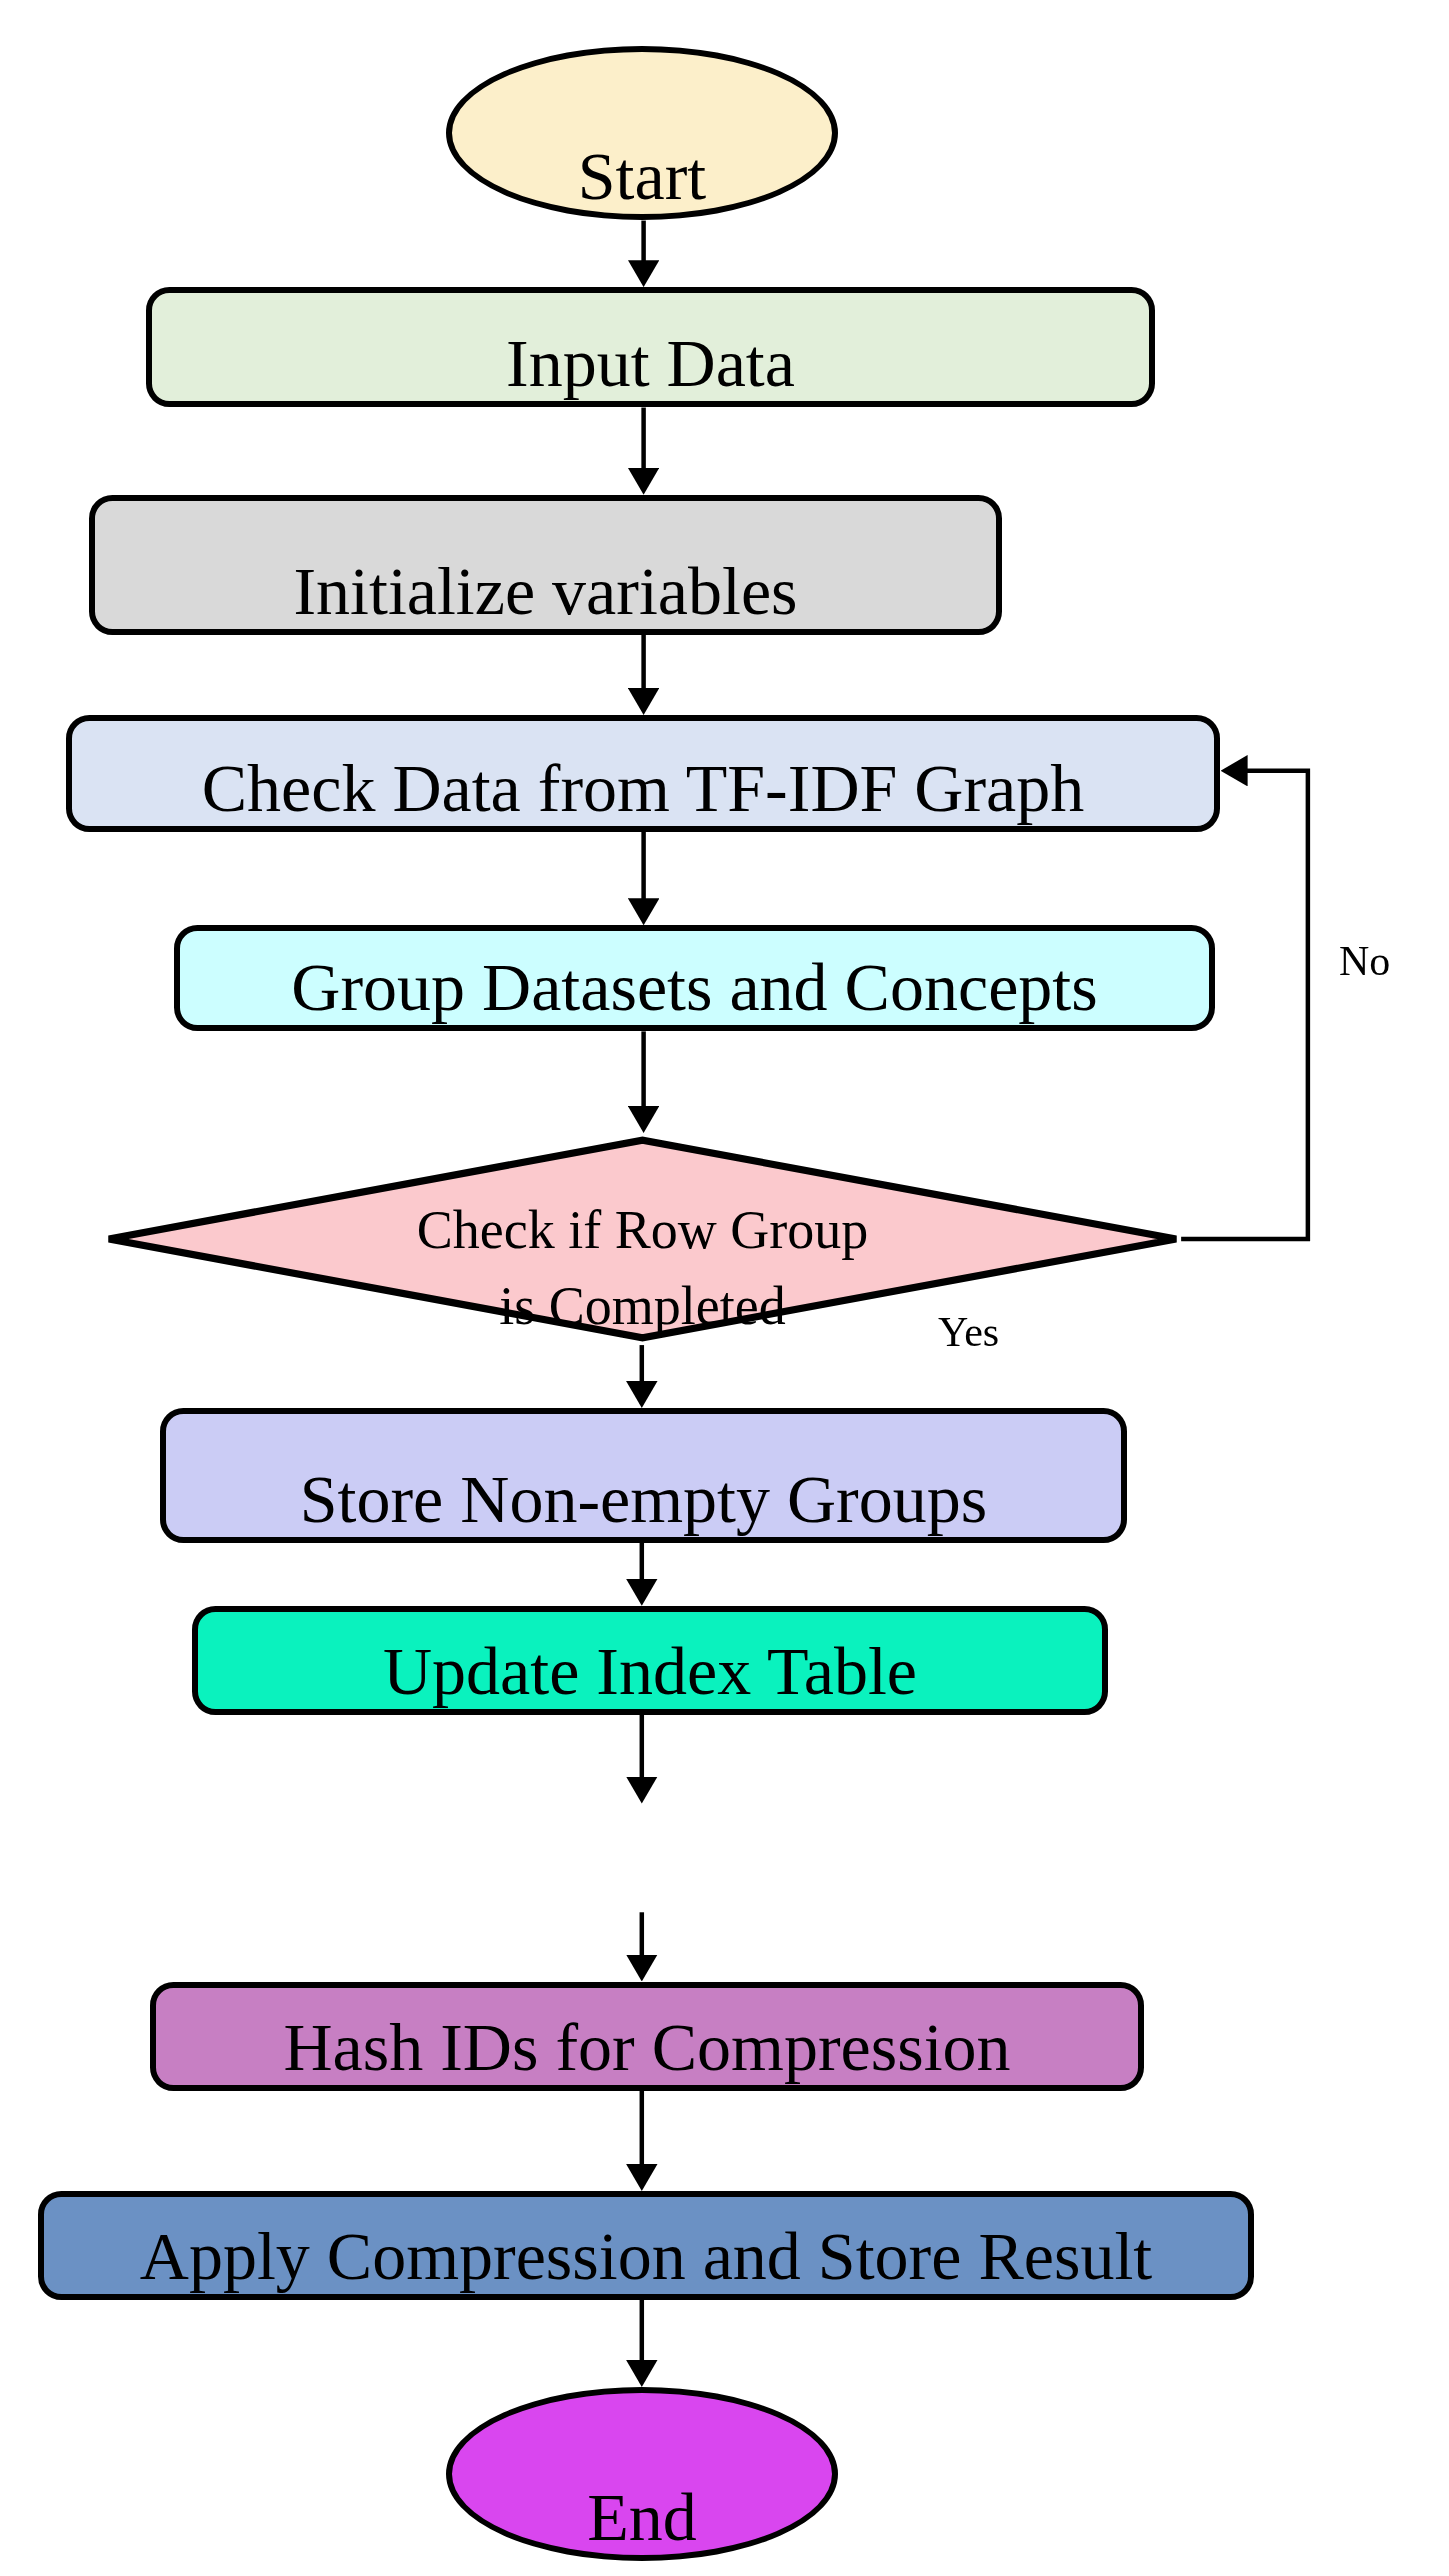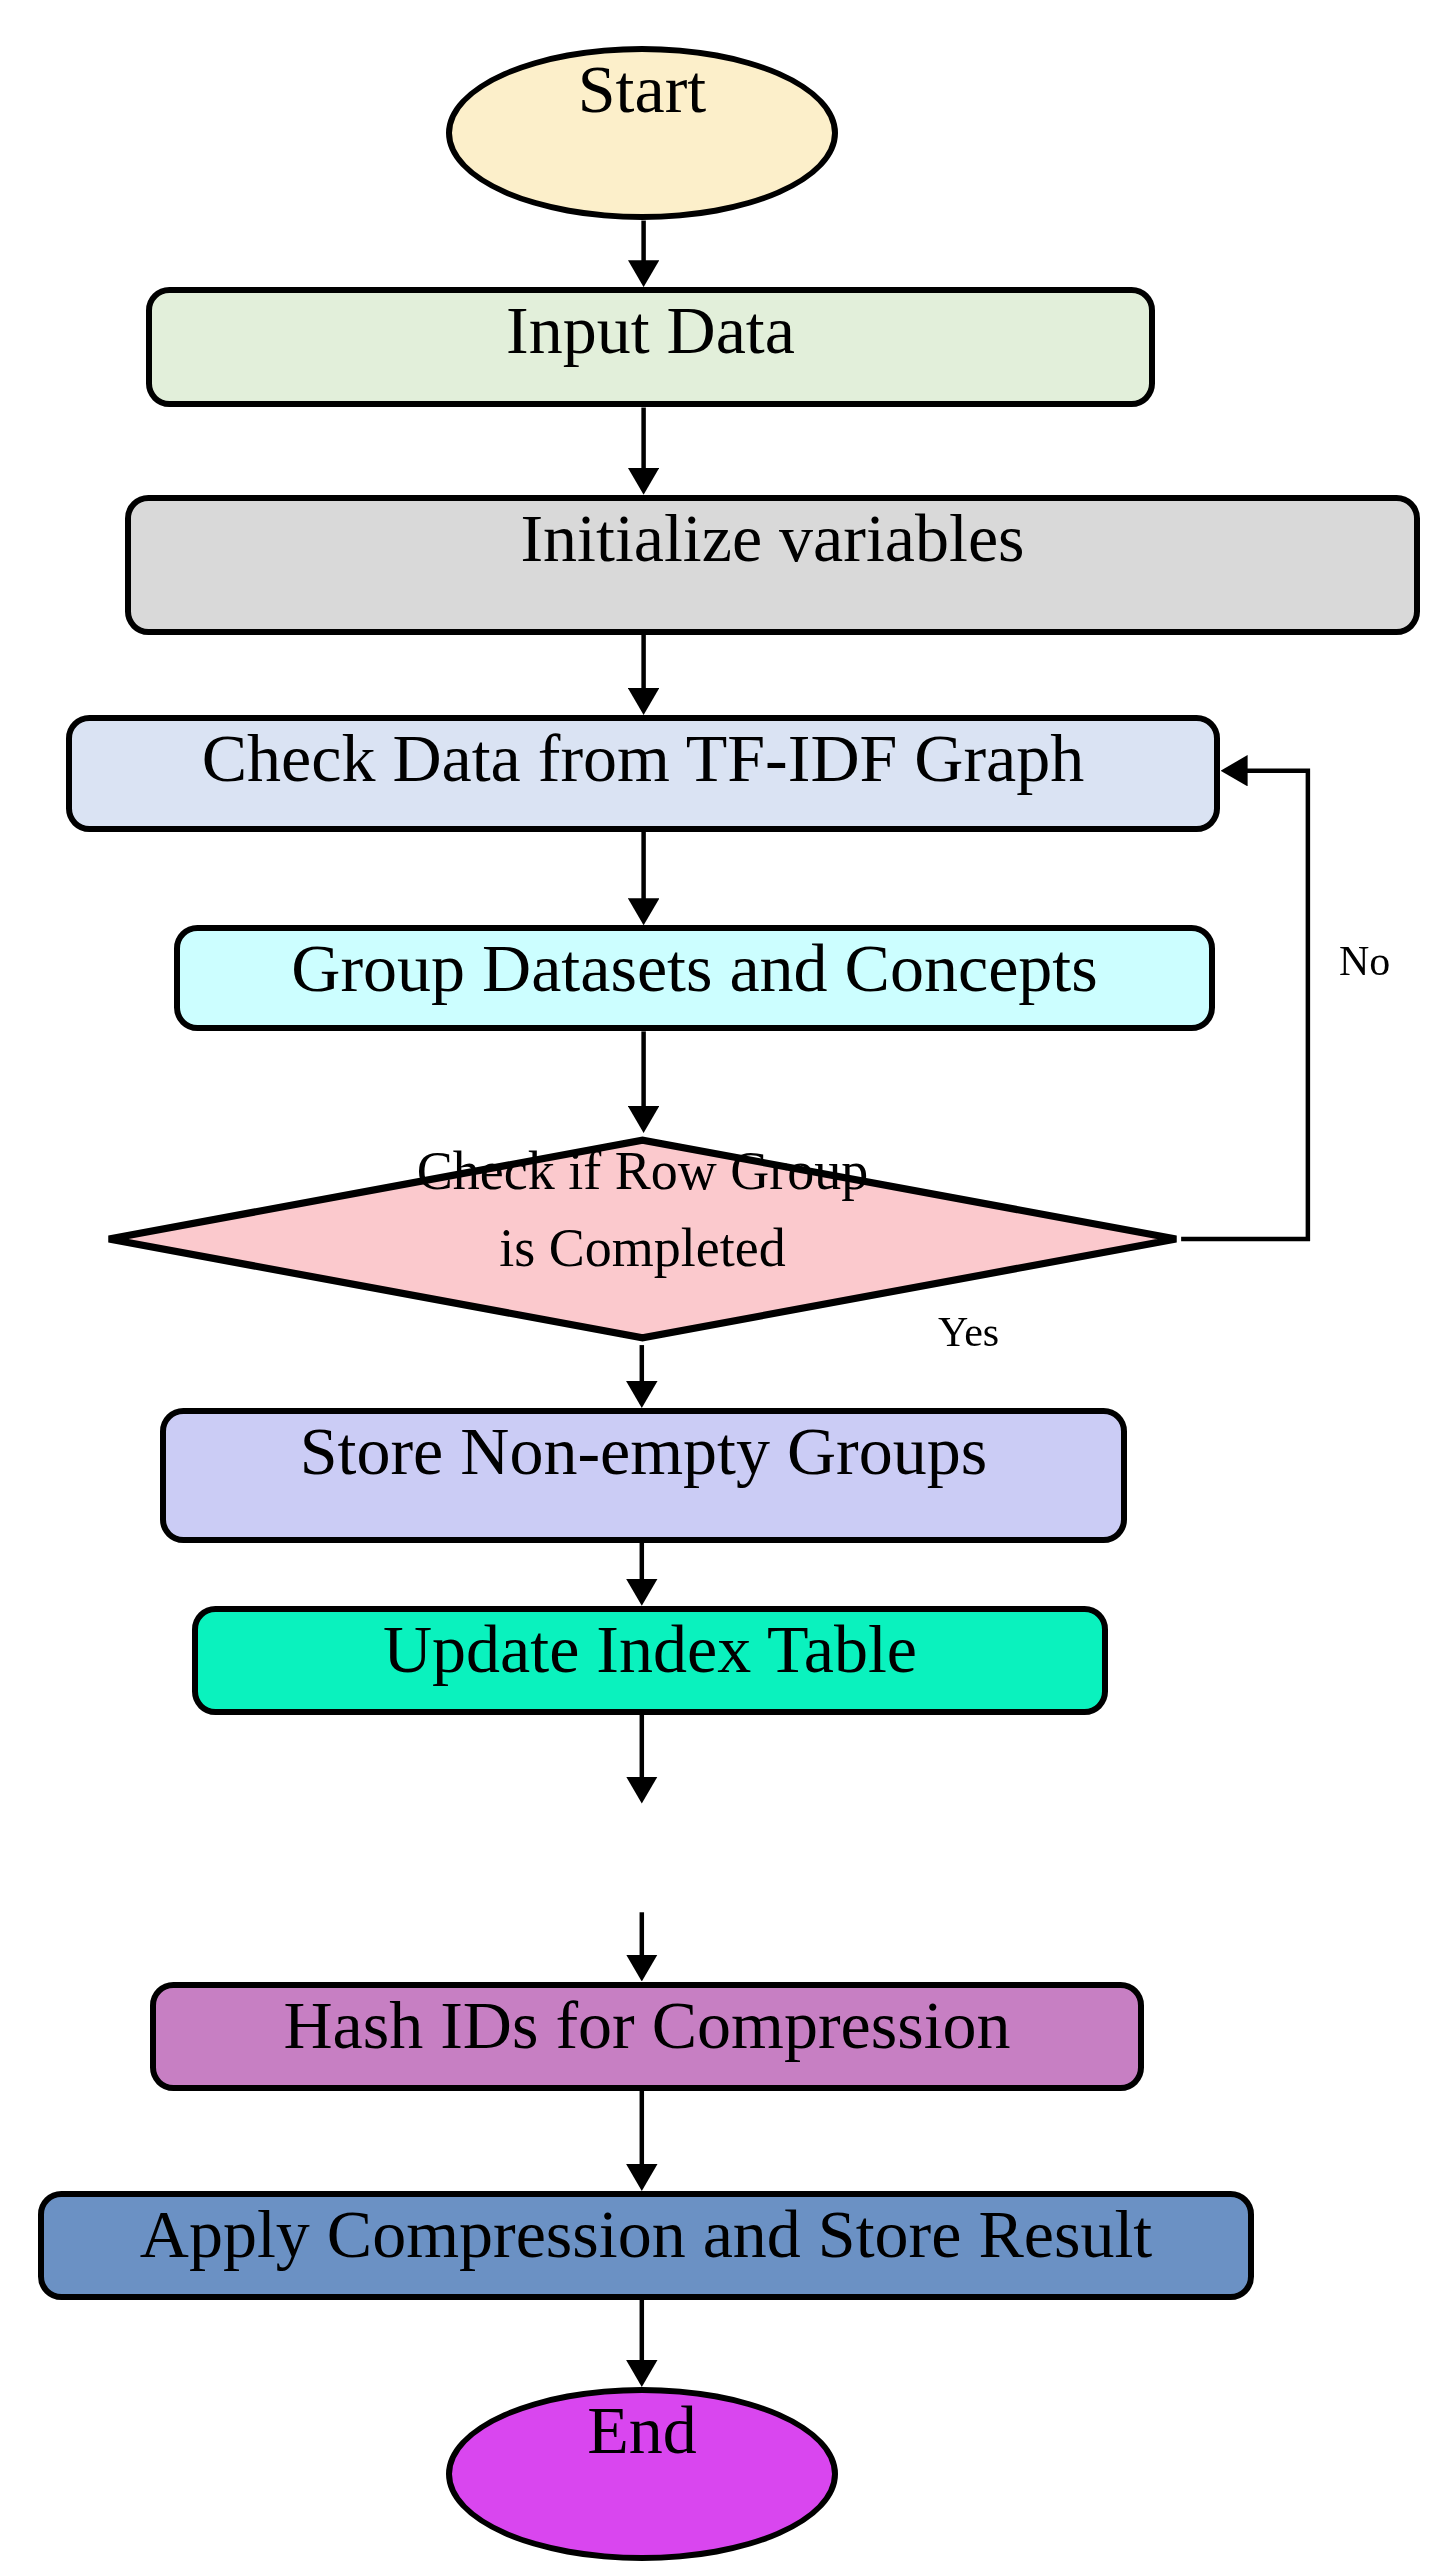--- a/index.html
+++ b/index.html
@@ -10,21 +10,21 @@
     font-family:"Liberation Serif","DejaVu Serif",serif;
     color:#000;
     overflow:hidden;
   }
   #connectors{position:absolute;left:0;top:0;width:1449px;height:2576px;z-index:0;}
   .node{
     position:absolute;
     box-sizing:border-box;
     border:6.3px solid #000;
     border-radius:23.4px;
-    display:flex;align-items:flex-start;justify-content:center;
+    display:flex;align-items:flex-end;justify-content:center;
     z-index:1;
   }
   .node .lbl{
     font-size:68px;line-height:1.1;text-align:center;white-space:pre-wrap;
   }
   .terminator{border-radius:50%;}
   .decision{border:none;border-radius:0;background:transparent;z-index:1;}
   .decision svg{position:absolute;left:0;top:0;overflow:visible;}
   .decision .dlbl{
     position:relative;z-index:2;text-align:center;
@@ -62,21 +62,21 @@
   </svg>
 
   <div class="node terminator" style="left: 446px; top: 46px; width: 392px; height: 174px; background-color: rgb(252, 239, 202);">
     <div class="lbl">Start</div>
   </div>
 
   <div class="node" style="left: 146px; top: 287px; width: 1009px; height: 120px; background-color: rgb(226, 239, 218);">
     <div class="lbl">Input Data</div>
   </div>
 
-  <div class="node" style="left: 89px; top: 495px; width: 1295px; height: 140px; background-color: rgb(217, 217, 217); margin-left: 36px;">
+  <div class="node" style="left: 89px; top: 495px; width: 913px; height: 140px; background-color: rgb(217, 217, 217);">
     <div class="lbl">Initialize variables</div>
   </div>
 
   <div class="node" style="left: 66px; top: 715px; width: 1154px; height: 117px; background-color: rgb(218, 227, 243);">
     <div class="lbl">Check Data from TF-IDF Graph</div>
   </div>
 
   <div class="node" style="left: 174px; top: 925px; width: 1041px; height: 106px; background-color: rgb(204, 254, 255);">
     <div class="lbl">Group Datasets and Concepts</div>
   </div>

